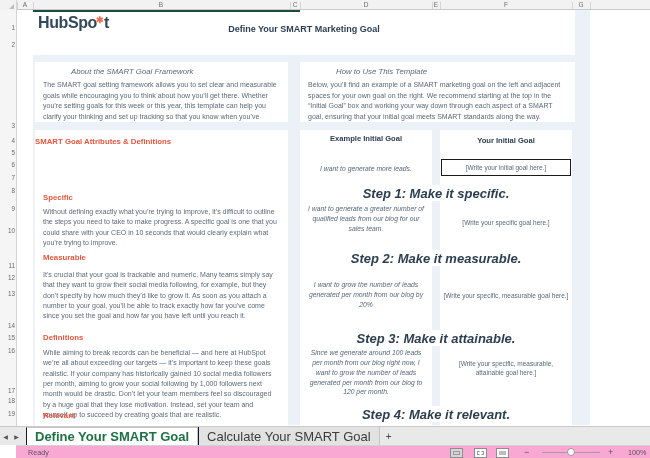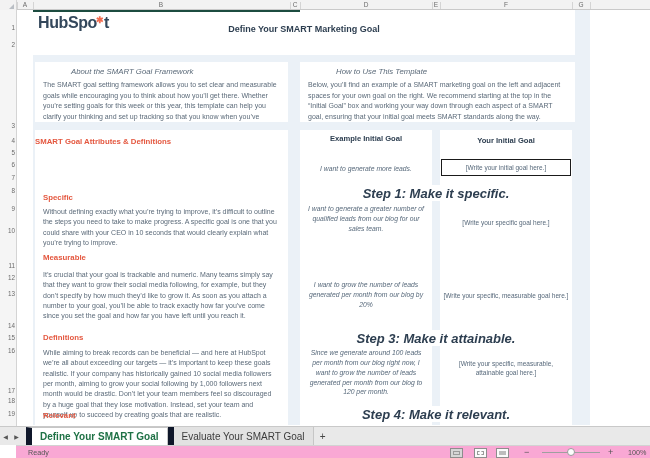--- a/index.html
+++ b/index.html
@@ -56,22 +56,22 @@
   .step-band { position:absolute; left:0; width:272px; height:16px; background:#ffffff; z-index:2;
     display:flex; align-items:center; justify-content:center;
     font-size:13px; font-weight:bold; font-style:italic; color:#2d3e50; }
 
   
   #tab-bar { position:absolute; left:0; top:426px; width:650px; height:19px;
     background:#e9e9e9; border-top:1px solid #c9c9c9; display:flex; align-items:stretch; }
   .nav-arrow { width:11px; display:flex; align-items:center; justify-content:center;
     font-size:6px; color:#555; }
   #tabs-row { display:flex; margin-left:4px; }
-  .sheet-tab { display:flex; align-items:center; padding:0 8px; font-size:10px; color:#3c3c3c;
-    background:#e2e2e2; border-right:1px solid #c6c6c6; border-left:6px solid #0f172a; }
+  .sheet-tab { display:flex; align-items:center; padding:0 8px; font-size:13px; color:#3c3c3c;
+    background:#e2e2e2; border-right:1px solid #c6c6c6; border-left:1px solid #0f172a; }
   .sheet-tab.active { background:#ffffff; color:#1e7145; font-weight:bold; border-top:1px solid #c6c6c6; }
   #add-sheet { width:18px; display:flex; align-items:center; justify-content:center;
     font-size:10px; color:#444; }
 
   
   #status-bar { position:absolute; left:16px; top:445px; width:650px; height:13px;
     background:#f9a8d4; border-top:1px solid #d2d2d2; font-size:7.2px; color:#555; }
   #status-ready { position:absolute; left:12px; top:2px; }
   .view-icon { position:absolute; top:2px; width:13px; height:10px; border:1px solid #8d8d8d; background:#fbfbfb; }
   .view-icon.sel { background:#d6d6d6; }
@@ -157,34 +157,35 @@
 
   <div id="goal-area">
     <div id="goal-gap"></div>
     <div class="goal-col-heading" style="left:0;top:4px;">Example Initial Goal</div>
     <div class="goal-col-heading" style="left:140px;top:6px;">Your Initial Goal</div>
     <div class="goal-example" style="top:34px;">I want to generate more leads.</div>
     <div id="initial-input-box">[Write your initial goal here.]</div>
   <div class="step-band" style="top: 55px;">Step 1: Make it specific.</div>
       <div class="goal-example" style="top: 74px;">I want to generate a greater number of qualified leads from our blog for our sales team.</div>
       <div class="goal-write pad" style="top: 88px;">[Write your specific goal here.]</div>
+      <div class="step-band" style="top: 120px;">Step 2: Make it measurable.</div>
       <div class="goal-example" style="top: 150px;">I want to grow the number of leads generated per month from our blog by 20%</div>
       <div class="goal-write nowrap" style="top: 161px;">[Write your specific, measurable goal here.]</div>
       <div class="step-band" style="top: 200px;">Step 3: Make it attainable.</div>
       <div class="goal-example" style="top: 218px;">Since we generate around 100 leads per month from our blog right now, I want to grow the number of leads generated per month from our blog to 120 per month.</div>
       <div class="goal-write pad" style="top: 229px;">[Write your specific, measurable, attainable goal here.]</div>
       <div class="step-band" style="top: 276px;">Step 4: Make it relevant.</div>
     </div>
 
   <div id="tab-bar">
     <div class="nav-arrow">◀</div>
     <div class="nav-arrow">▶</div>
     <div id="tabs-row">
         <div class="sheet-tab active">Define Your SMART Goal</div>
-        <div class="sheet-tab">Evaluate Your SMART Goal</div>
+        <div class="sheet-tab">Calculate Your SMART Goal</div>
       </div>
     <div id="add-sheet">+</div>
   </div>
 
   <div id="status-bar">
     <div id="status-ready">Ready</div>
     <div class="view-icon sel" style="left:434px;">
         <div class="inner"></div>
       </div>
     <div class="view-icon" style="left:458px;">

